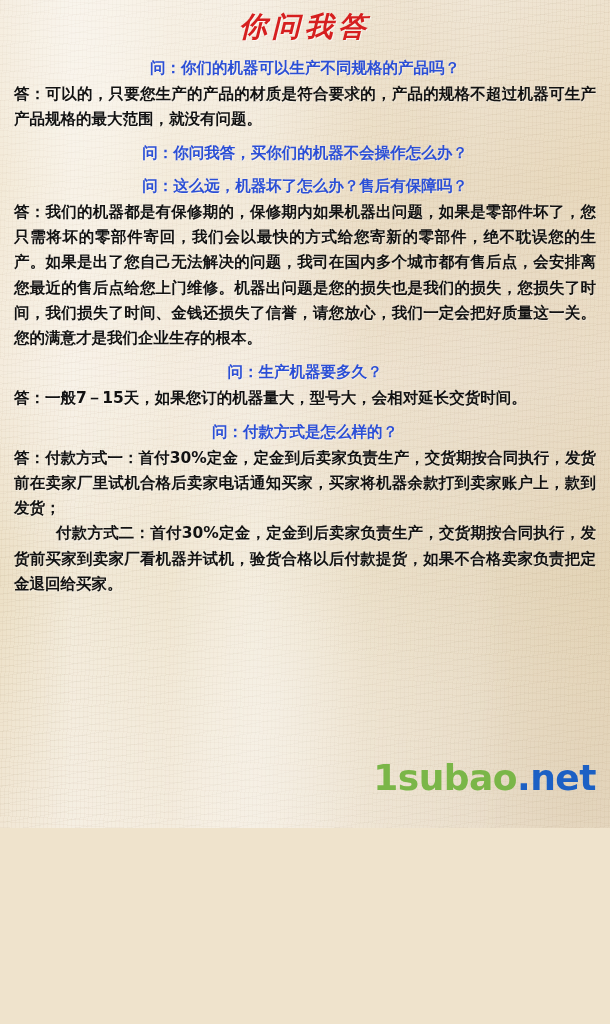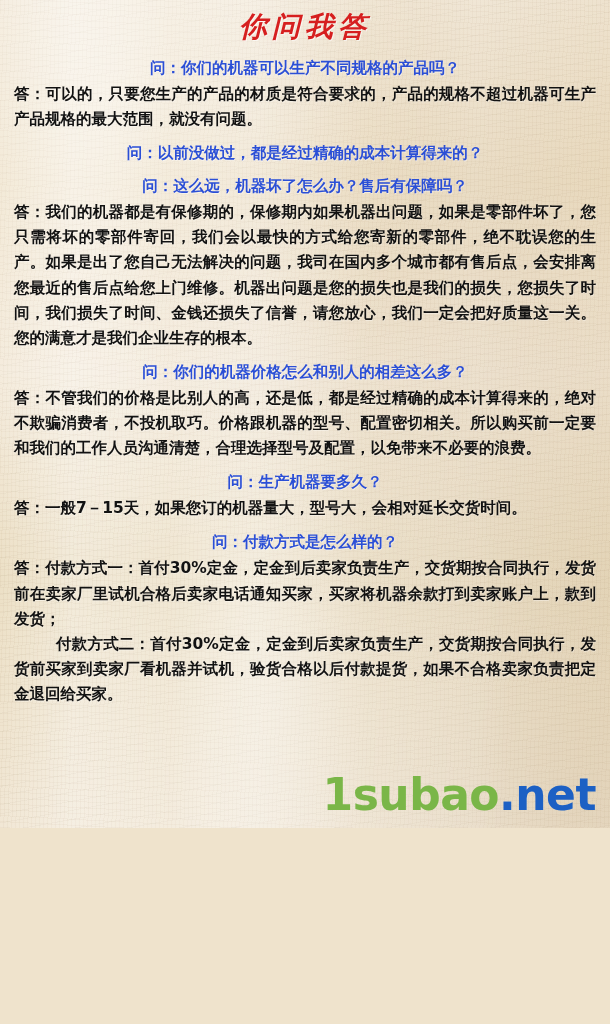--- a/index.html
+++ b/index.html
@@ -84,23 +84,23 @@
     line-height: 1.62;
     text-align: justify;
     text-shadow: 0.5px 0.5px 0 rgba(255,255,255,0.35);
   }
   .a-line.indent {
     text-indent: 42px;
   }
   .watermark {
     position: absolute;
     right: 14px;
-    bottom: 8px;
+    bottom: 30px;
     z-index: 5;
-    font-size: 44px;
+    font-size: 36px;
     font-weight: bold;
     font-family: "DejaVu Sans", "Liberation Sans", sans-serif;
     letter-spacing: -0.5px;
     margin-left: 48px;
   }
   .wm-green { color: #7ab648; }
   .wm-net { color: #1c60c4; }
 </style>
 </head>
 <body>
@@ -109,32 +109,28 @@
   <div class="content">
 
     <div class="title">你问我答</div>
 
     <div class="qa-block">
       <div class="q-line">问：你们的机器可以生产不同规格的产品吗？</div>
       <div class="a-line">答：可以的，只要您生产的产品的材质是符合要求的，产品的规格不超过机器可生产产品规格的最大范围，就没有问题。</div>
     </div>
 
     <div class="qa-block">
-      <div class="q-line">问：以前没做过，都是经过精确的成本计算得来的？</div>
+      <div class="q-line">问：你问我答，买你们的机器不会操作怎么办？</div>
     </div>
 
     <div class="qa-block">
       <div class="q-line">问：这么远，机器坏了怎么办？售后有保障吗？</div>
       <div class="a-line">答：我们的机器都是有保修期的，保修期内如果机器出问题，如果是零部件坏了，您只需将坏的零部件寄回，我们会以最快的方式给您寄新的零部件，绝不耽误您的生产。如果是出了您自己无法解决的问题，我司在国内多个城市都有售后点，会安排离您最近的售后点给您上门维修。机器出问题是您的损失也是我们的损失，您损失了时间，我们损失了时间、金钱还损失了信誉，请您放心，我们一定会把好质量这一关。您的满意才是我们企业生存的根本。</div>
     </div>
 
-    <div class="qa-block">
-      <div class="q-line">问：你们的机器价格怎么和别人的相差这么多？</div>
-      <div class="a-line">答：不管我们的价格是比别人的高，还是低，都是经过精确的成本计算得来的，绝对不欺骗消费者，不投机取巧。价格跟机器的型号、配置密切相关。所以购买前一定要和我们的工作人员沟通清楚，合理选择型号及配置，以免带来不必要的浪费。</div>
-    </div>
 
     <div class="qa-block">
       <div class="q-line">问：生产机器要多久？</div>
       <div class="a-line">答：一般7－15天，如果您订的机器量大，型号大，会相对延长交货时间。</div>
     </div>
 
     <div class="qa-block">
       <div class="q-line">问：付款方式是怎么样的？</div>
       <div class="a-line">答：付款方式一：首付30%定金，定金到后卖家负责生产，交货期按合同执行，发货前在卖家厂里试机合格后卖家电话通知买家，买家将机器余款打到卖家账户上，款到发货；</div>
       <div class="a-line indent">付款方式二：首付30%定金，定金到后卖家负责生产，交货期按合同执行，发货前买家到卖家厂看机器并试机，验货合格以后付款提货，如果不合格卖家负责把定金退回给买家。</div>

